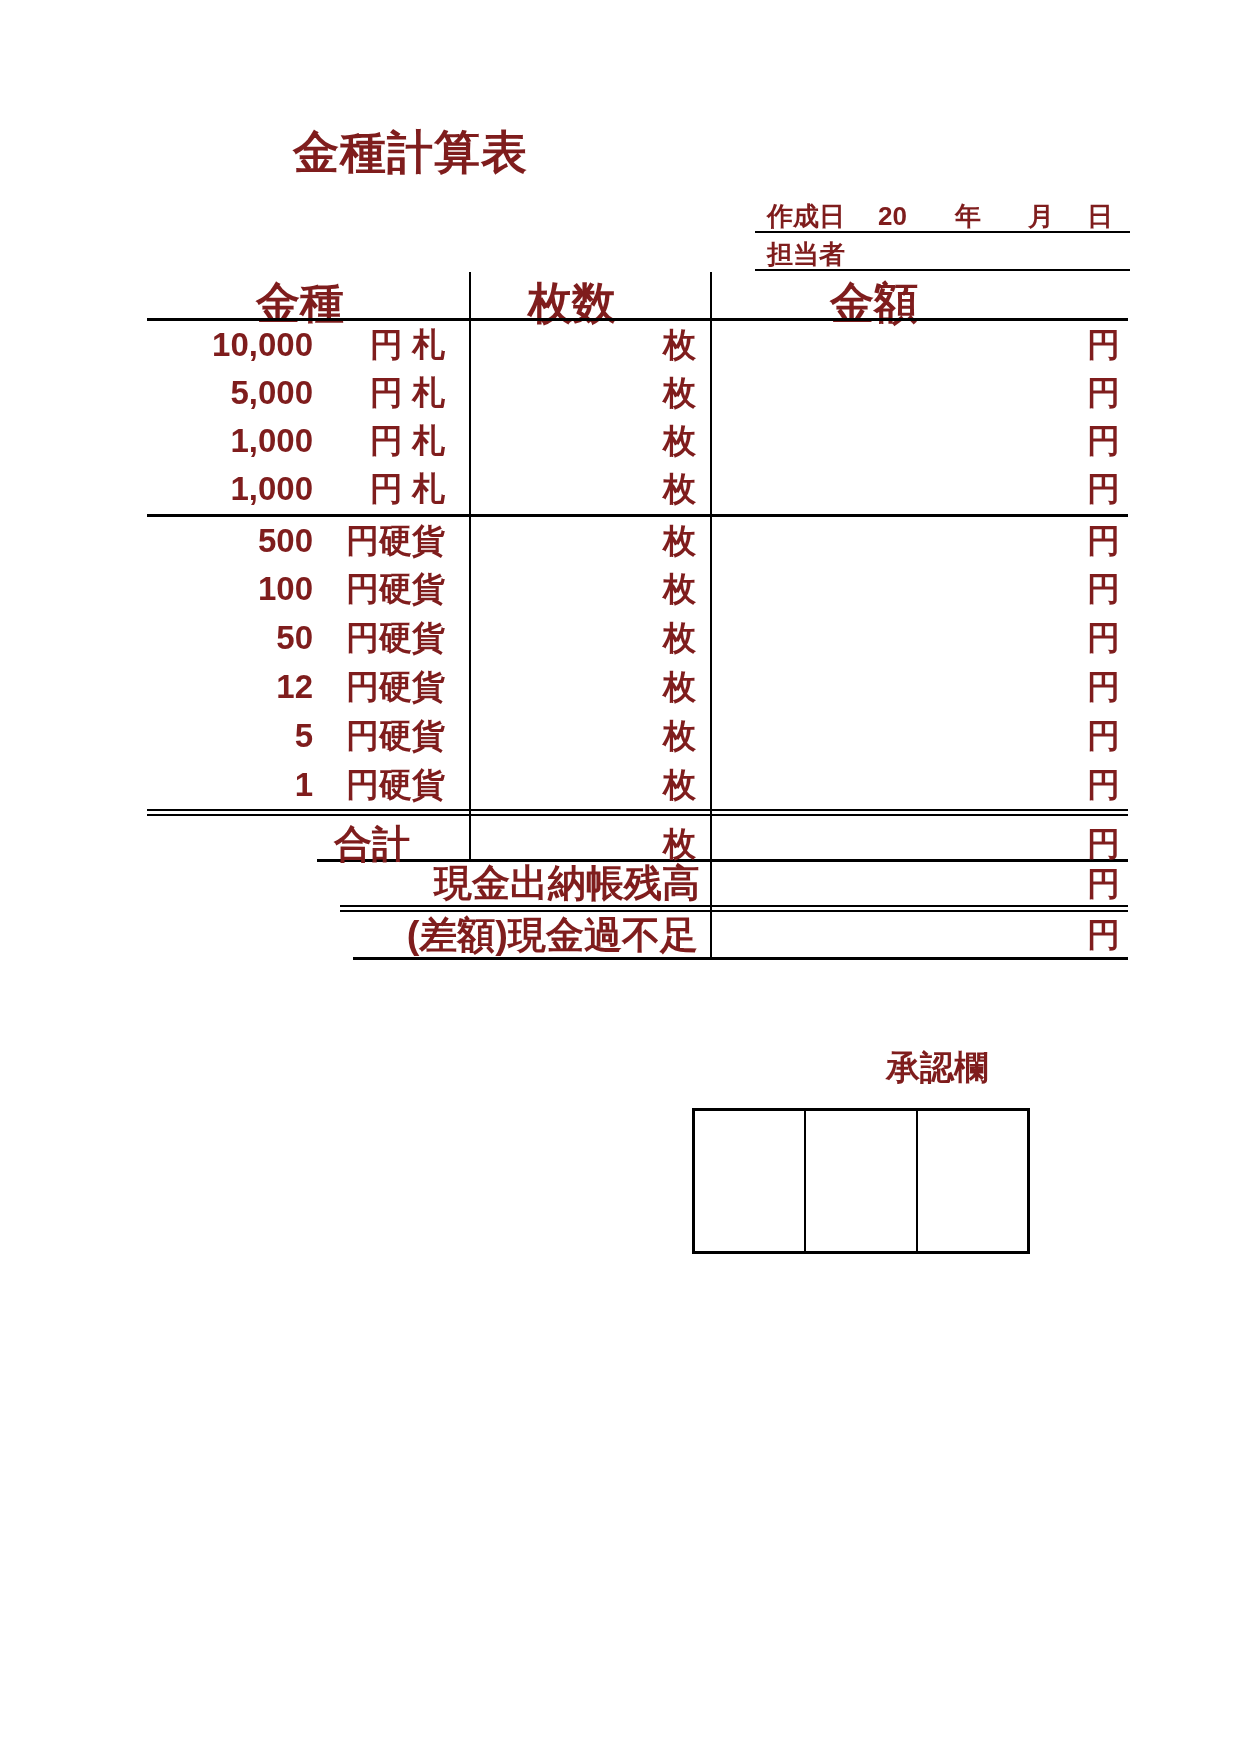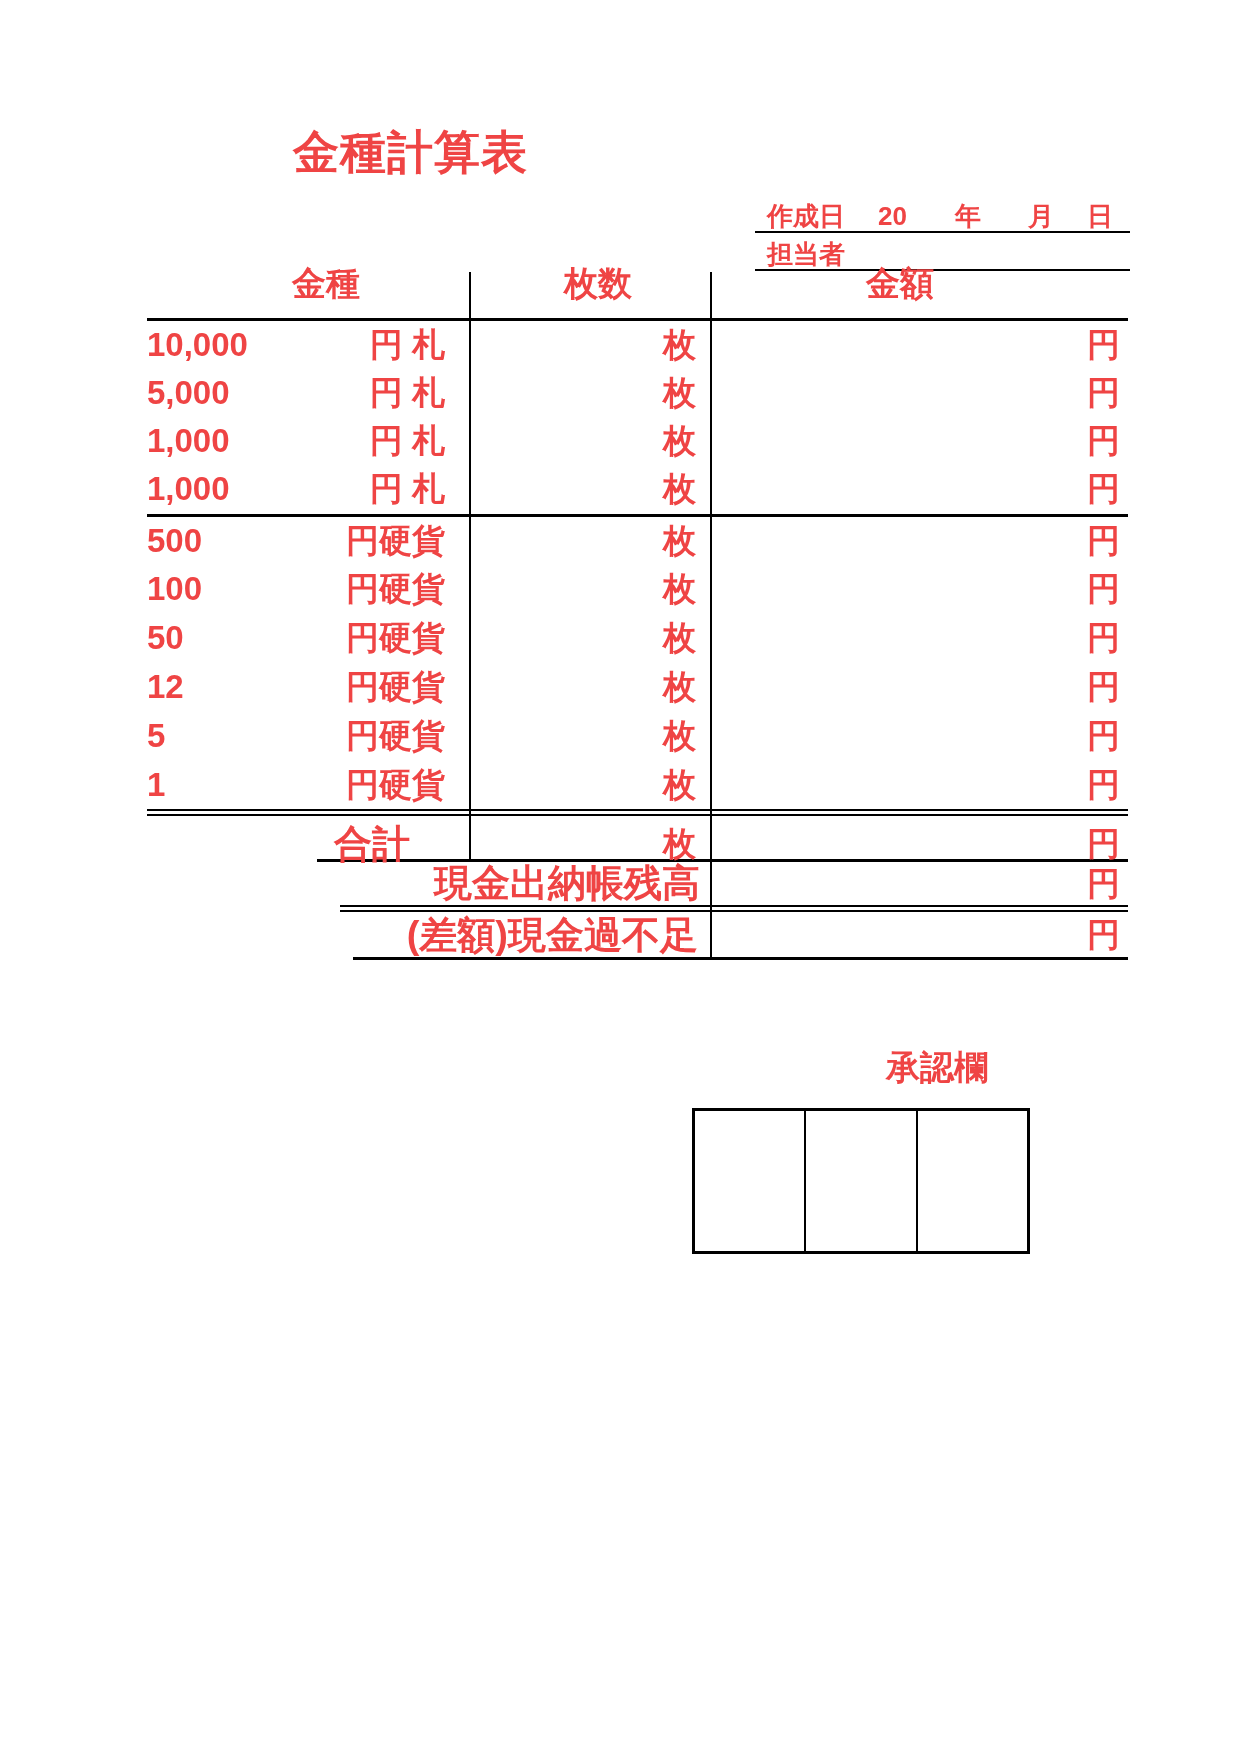--- a/index.html
+++ b/index.html
@@ -2,36 +2,36 @@
 <html><head>
 <meta charset="utf-8">
 <style>
   html,body{margin:0;padding:0;background:#888;}
   .page{
     position:relative;
     width:1240px;height:1754px;
     margin:0 auto;
     background:#ffffff;
     font-family:"Liberation Sans","DejaVu Sans",sans-serif;
-    color:#ef4444;
+    color:#7f1d1d;
     overflow:hidden;
   }
   .t{position:absolute;white-space:pre;font-weight:600;}
   .hline{position:absolute;background:#000;height:3px;}
   .hline.thin{height:2px;}
   .vline{position:absolute;background:#000;width:2px;}
 
   .title{left:293px;top:122px;font-size:46px;letter-spacing:1px;font-weight:600;}
 
   .meta-row{position:absolute;height:32px;line-height:32px;font-size:26px;}
 
-  .hdr{top:260px;height:46px;line-height:46px;font-size:34px;margin-left:36px;}
+  .hdr{top:280px;height:46px;line-height:46px;font-size:44px;}
 
   .row{position:absolute;left:147px;width:981px;}
-  .row .num{position:absolute;left:0;width:166px;text-align:left;display:block;}
+  .row .num{position:absolute;left:0;width:166px;text-align:right;display:block;}
   .row .unit{position:absolute;left:170px;width:128px;text-align:right;display:block;}
   .row span{white-space:pre;font-weight:600;}
   .cell{position:absolute;top:0;height:100%;}
   .cnt-cell{left:323px;width:240px;}
   .amt-cell{left:564px;width:417px;}
   .cnt-cell .u{display:block;text-align:right;padding-right:14px;}
   .amt-cell .u{display:block;text-align:right;padding-right:8px;}
 
   .datarow{height:48px;line-height:48px;font-size:33px;}
   .sumrow{height:44px;line-height:44px;font-size:33px;}

